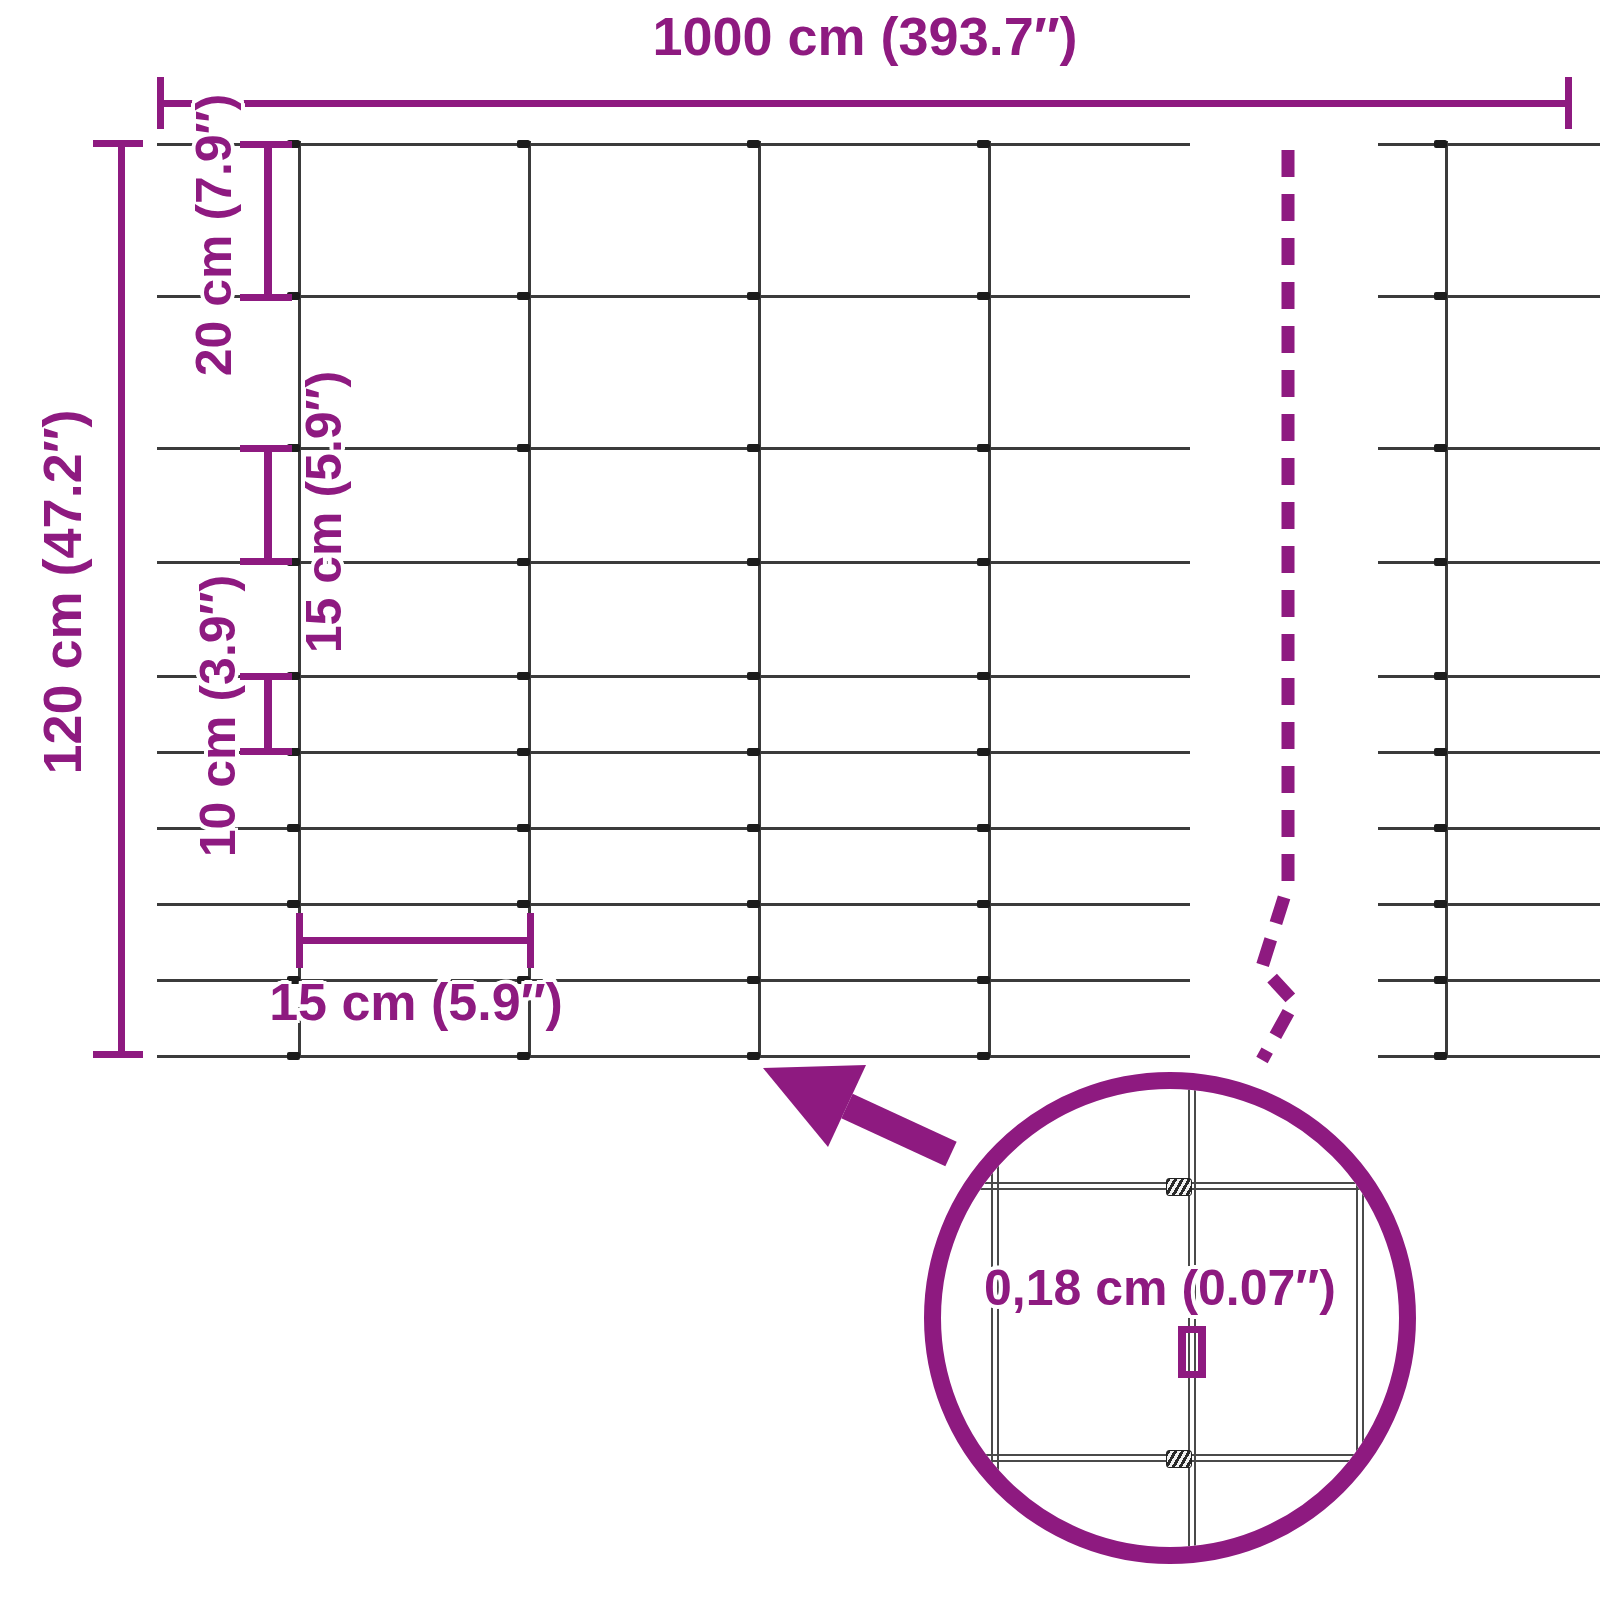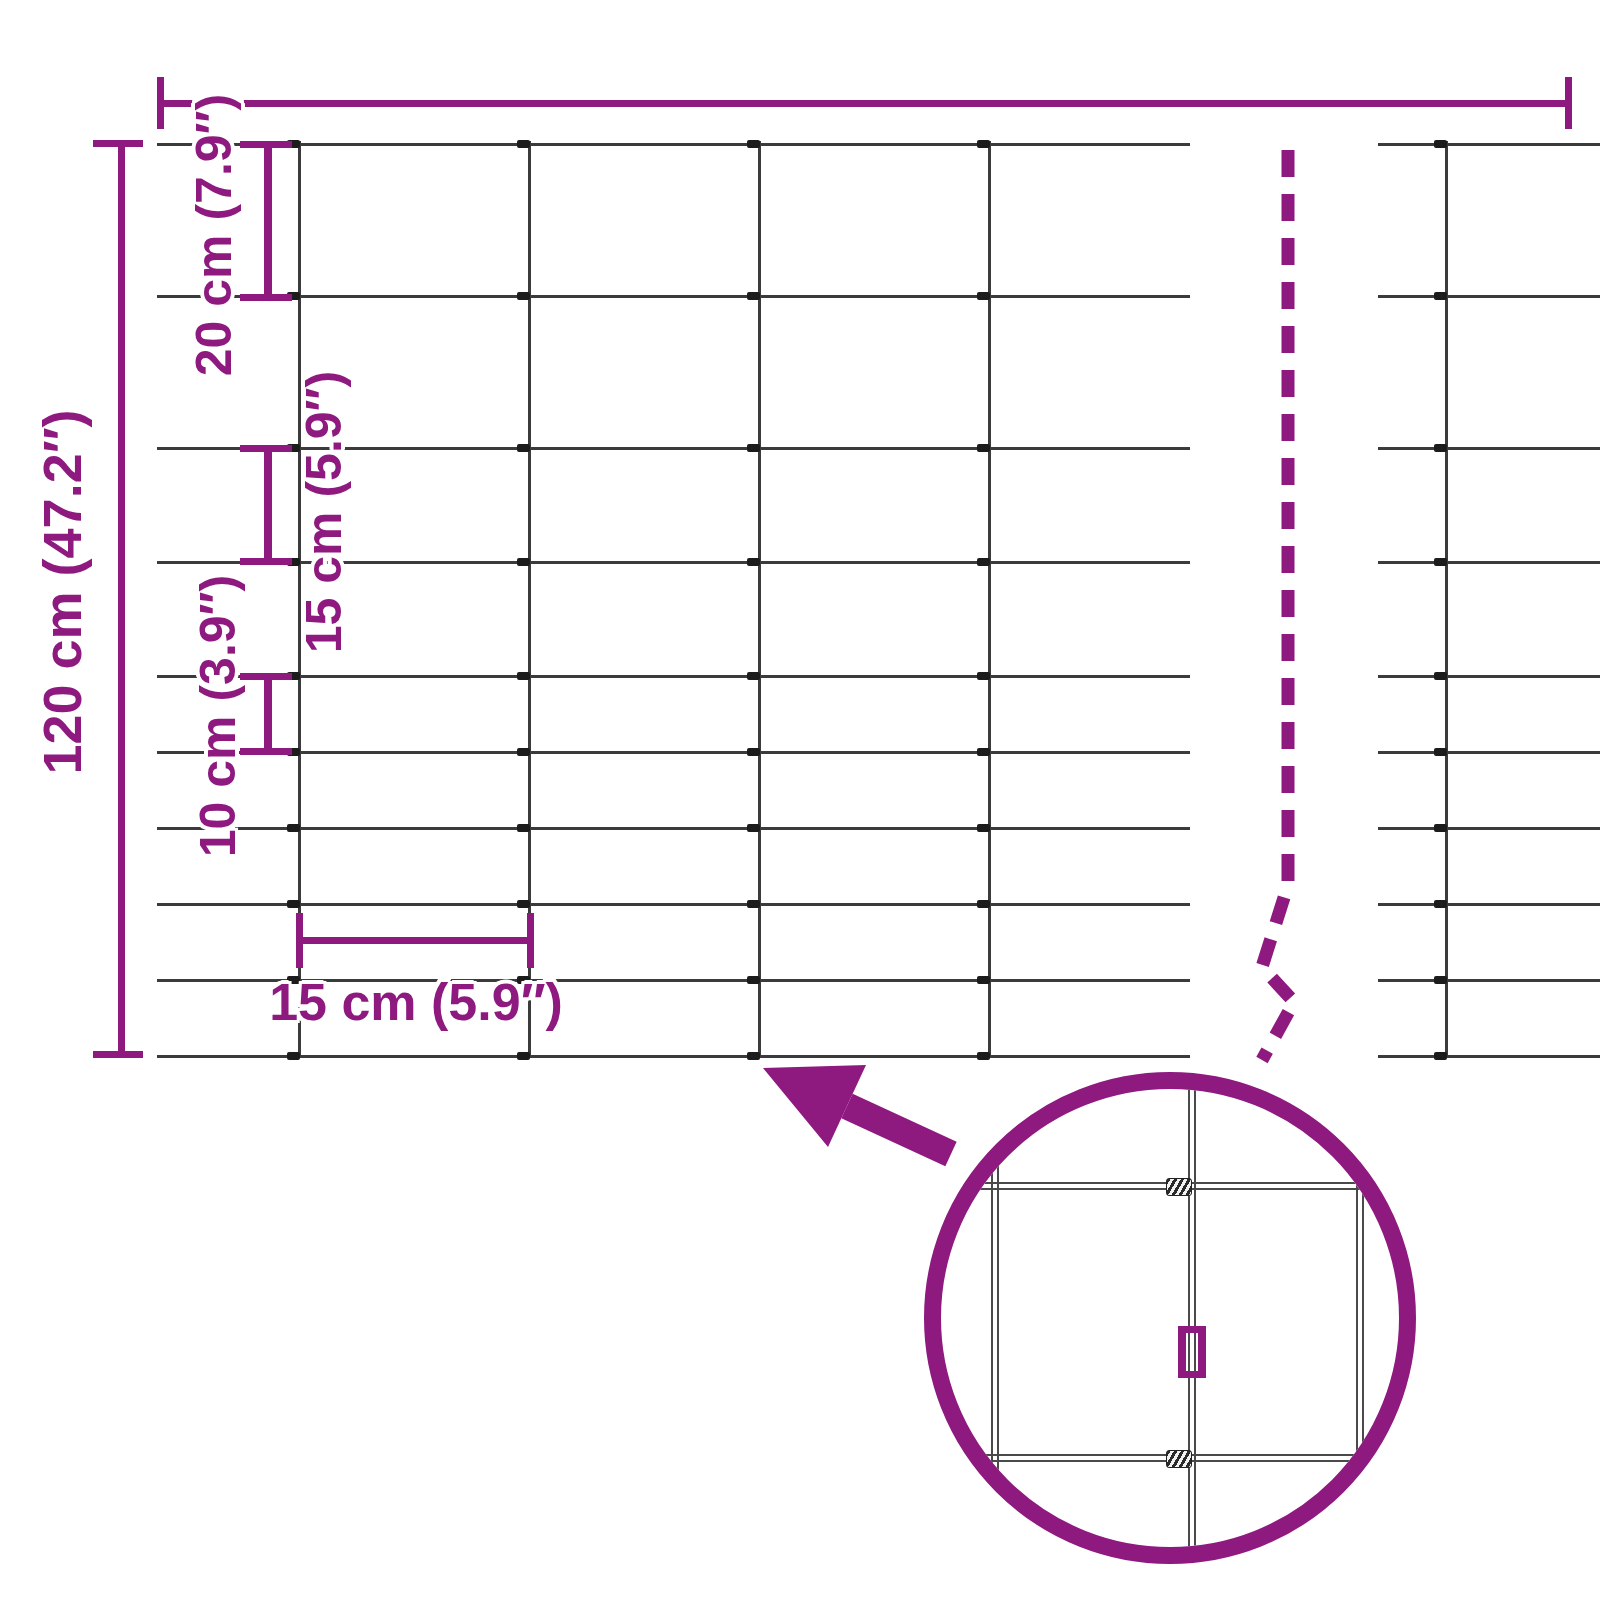--- a/index.html
+++ b/index.html
@@ -32,20 +32,21 @@
   .dblh{position:absolute;height:8px;background:linear-gradient(180deg,#4a4a4a 0 2px,rgba(0,0,0,0) 2px 6px,#4a4a4a 6px 8px);}
   .coil{position:absolute;width:24px;height:16px;border:1px solid #222;border-radius:3px;
         background:repeating-linear-gradient(120deg,#2a2a2a 0 3px,#f2f2f2 3px 6px);}
   .beam{background:var(--accent);z-index:5;}
 </style>
 </head>
 <body>
 
 <div id="canvas">
 
+  <div class="abs dimlabel" style="left:865px;top:36px;font-size:54px;transform:translate(-50%,-50%);">1000 cm (393.7″)</div>
   <div class="abs dim" style="left:158px;top:100px;width:1414px;height:7px;"></div>
   <div class="abs dim" style="left:157px;top:77px;width:7px;height:52px;"></div>
   <div class="abs dim" style="left:1565px;top:77px;width:7px;height:52px;"></div>
 
   <div class="abs dimlabel rot" style="left:62px;top:592px;font-size:54px;">120 cm (47.2″)</div>
   <div class="abs dim" style="left:118px;top:140px;width:7px;height:918px;"></div>
   <div class="abs dim" style="left:93px;top:140px;width:50px;height:7px;"></div>
   <div class="abs dim" style="left:93px;top:1051px;width:50px;height:7px;"></div>
 
   <div class="abs dimlabel rot" style="left:214px;top:235px;font-size:50px;">20 cm (7.9″)</div>
@@ -155,19 +156,20 @@
   <div class="abs ringclip">
     <div class="dblv" style="left:50px;top:50px;height:370px;"></div>
     <div class="dblv" style="left:415px;top:60px;height:350px;"></div>
     <div class="dblv" style="left:247px;top:0;height:458px;"></div>
     <div class="dblh" style="left:0;top:93px;width:458px;"></div>
     <div class="dblh" style="left:0;top:365px;width:458px;"></div>
     <div class="coil" style="left:225px;top:89px;"></div>
     <div class="coil" style="left:225px;top:361px;"></div>
   </div>
   <div class="abs ring"></div>
+  <div class="abs dimlabel" style="left:1160px;top:1288px;font-size:50px;transform:translate(-50%,-50%);">0,18 cm (0.07″)</div>
 
   <div class="abs beam" style="left:1178px;top:1326px;width:28px;height:7px;"></div>
   <div class="abs beam" style="left:1178px;top:1371px;width:28px;height:7px;"></div>
   <div class="abs beam" style="left:1178px;top:1326px;width:8px;height:52px;"></div>
   <div class="abs beam" style="left:1198px;top:1326px;width:8px;height:52px;"></div>
 
 </div>
 
 </body></html>

